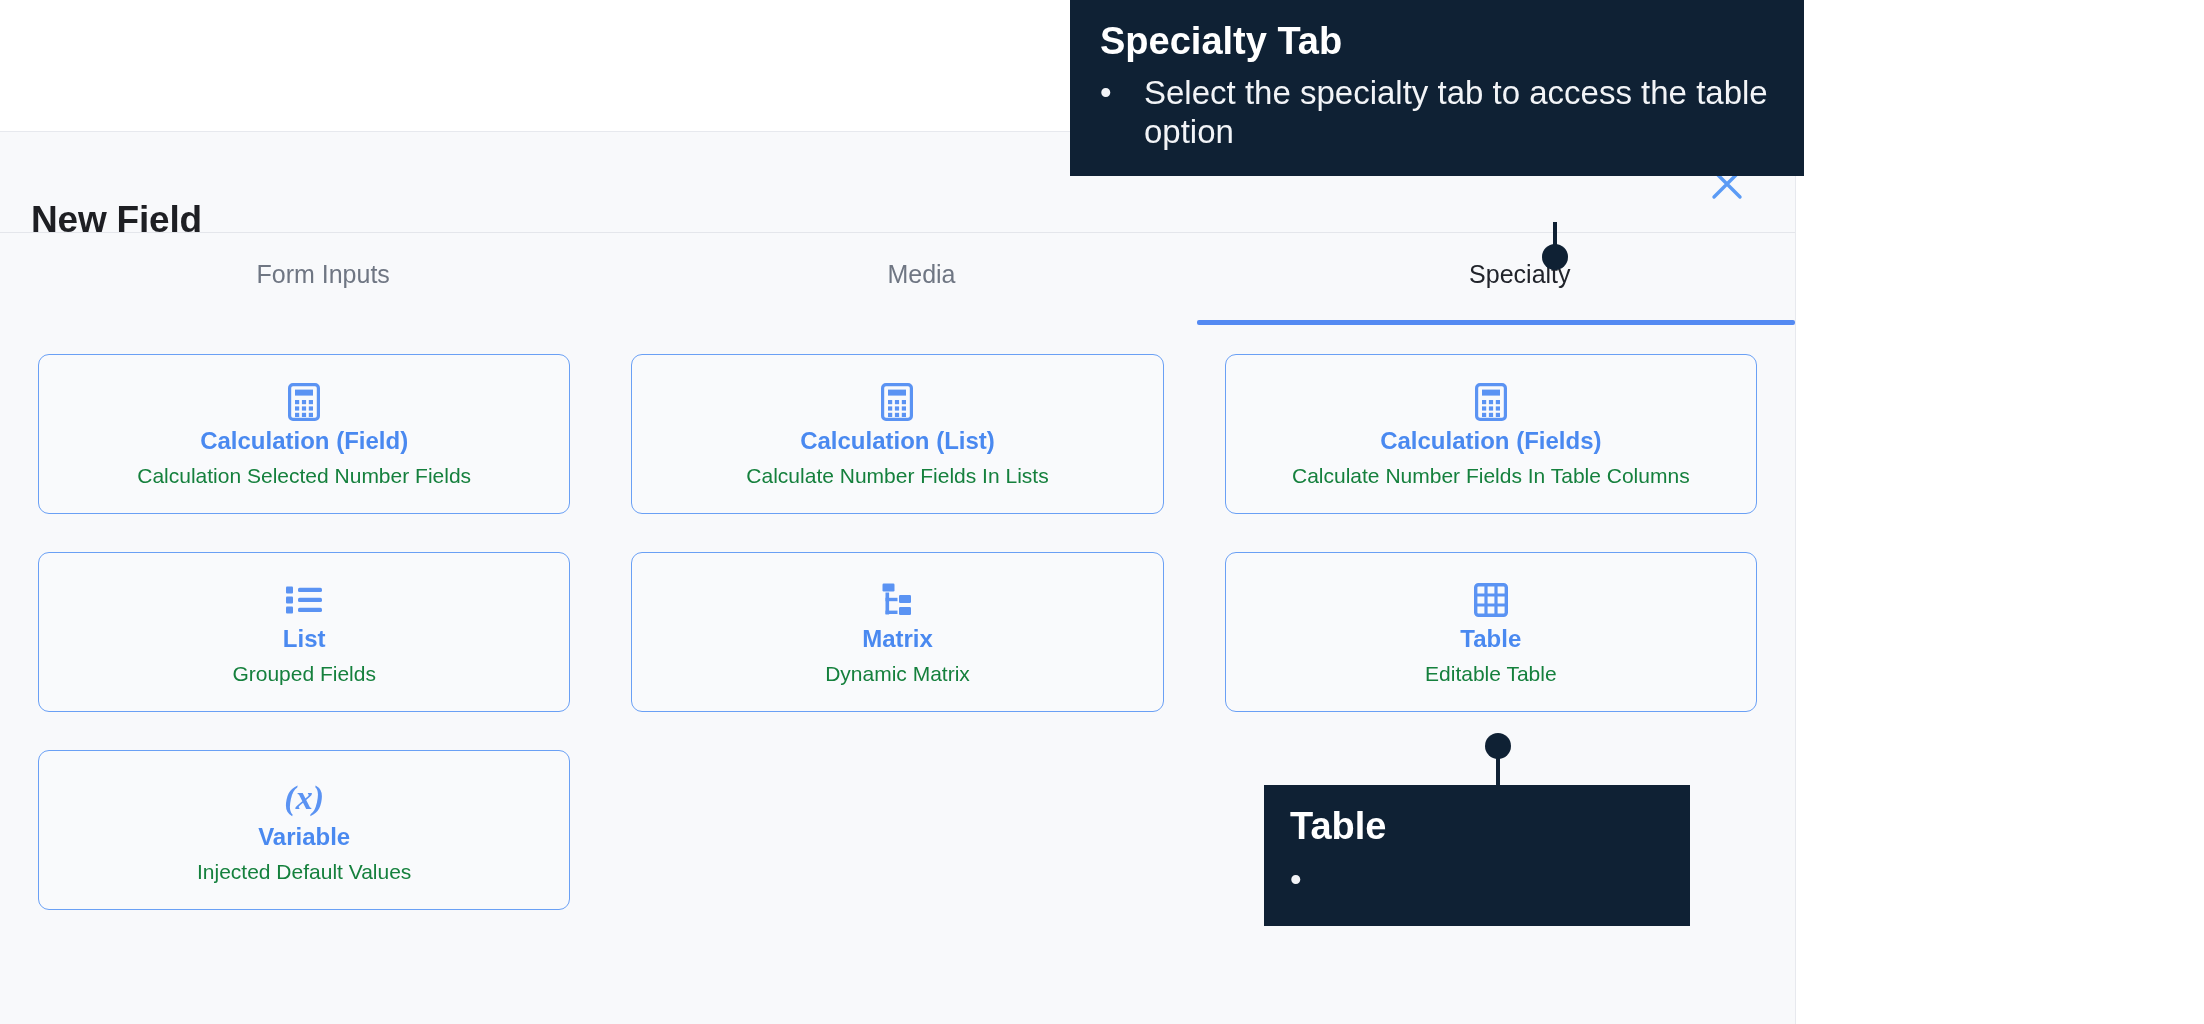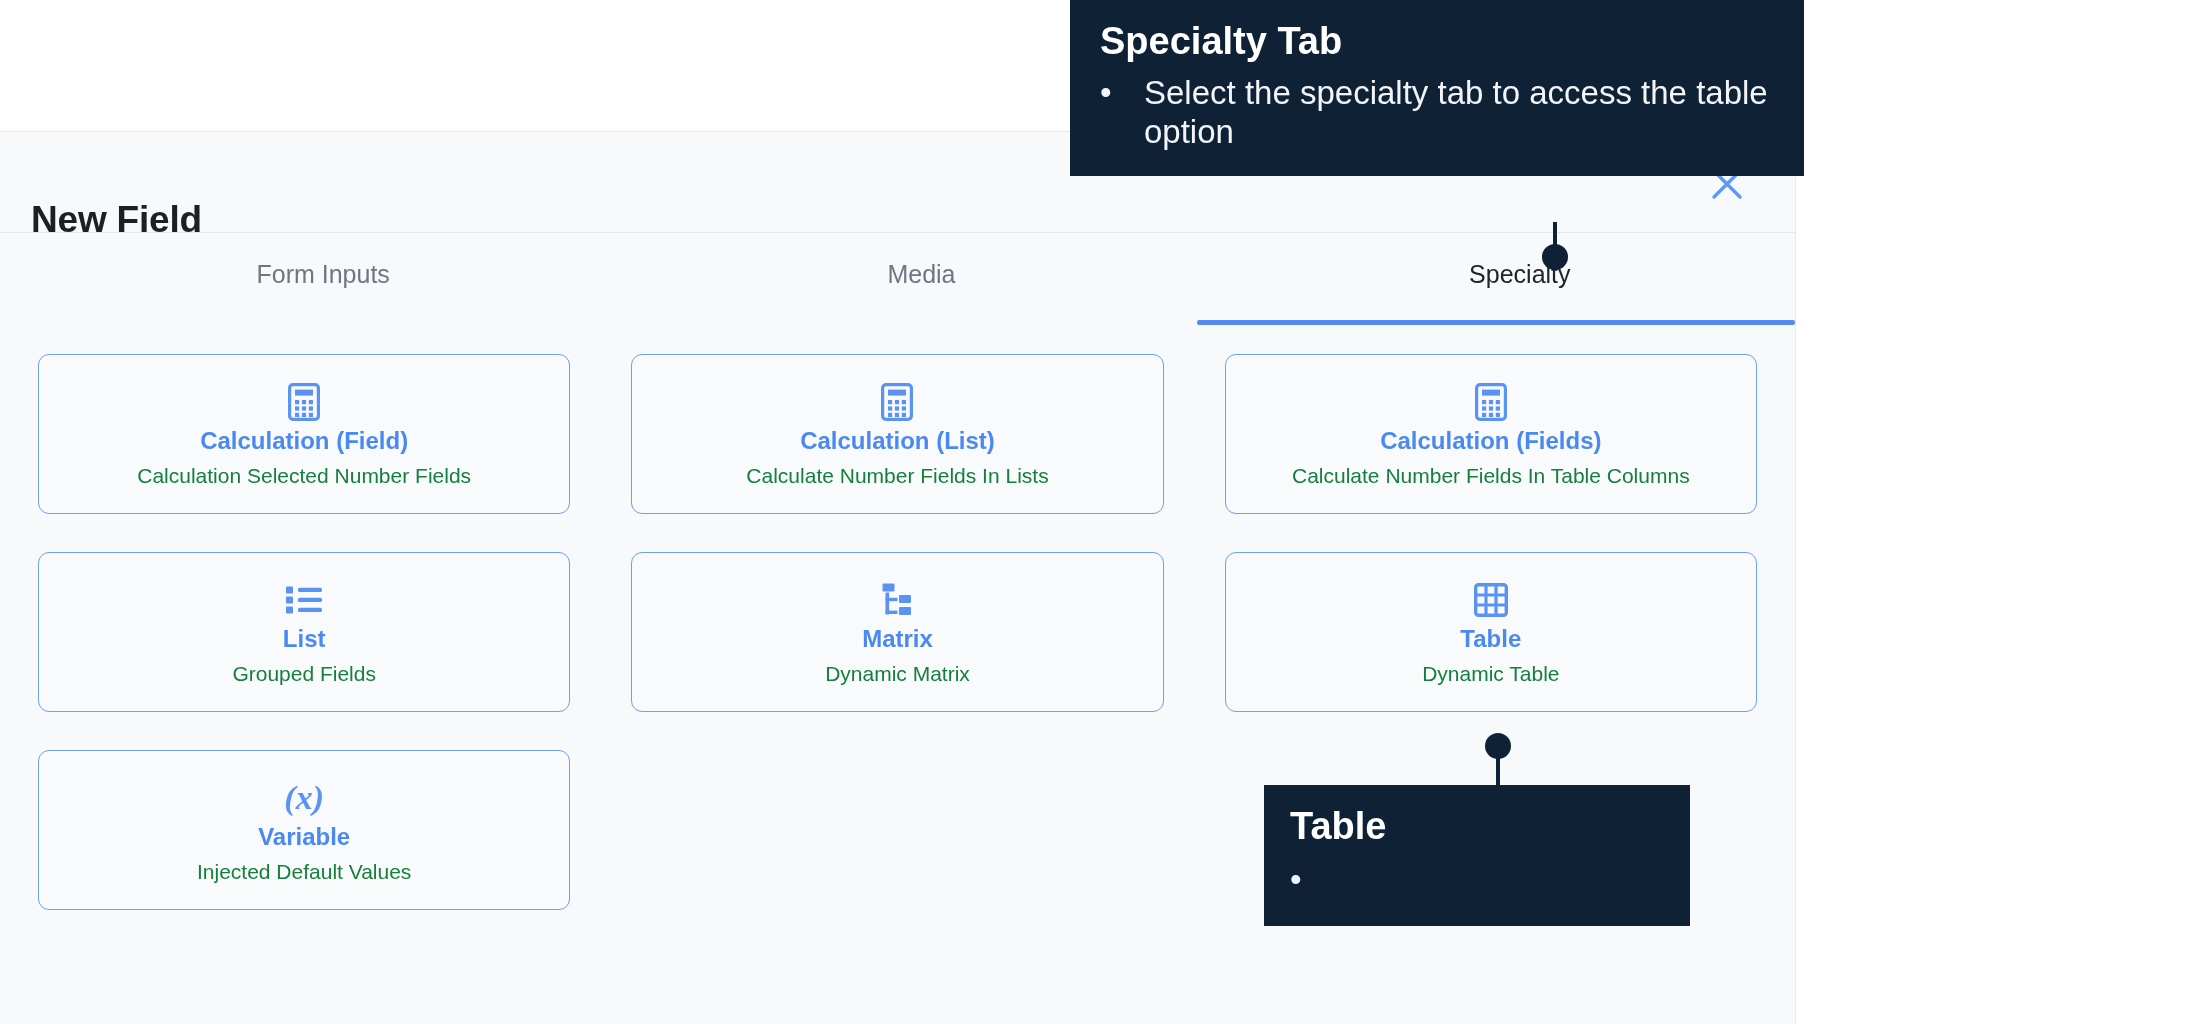--- a/index.html
+++ b/index.html
@@ -352,21 +352,21 @@
       </div>
 
       <div class="card">
         <div class="card-icon">
           <svg width="34" height="34" viewBox="0 0 34 34" fill="none">
             <rect x="1.7" y="1.7" width="30.6" height="30.6" rx="2.8" stroke="#5b93f3" stroke-width="3.4"></rect>
             <path d="M12 2 V32 M22 2 V32 M2 12 H32 M2 22 H32" stroke="#5b93f3" stroke-width="3.2"></path>
           </svg>
         </div>
         <div class="card-title">Table</div>
-        <div class="card-desc">Dynamic Table</div>
+        <div class="card-desc">Editable Table</div>
       </div>
 
       <div class="card">
         <div class="card-icon">
           <span class="glyph-var">(x)</span>
         </div>
         <div class="card-title">Variable</div>
         <div class="card-desc">Injected Default Values</div>
       </div>
 

